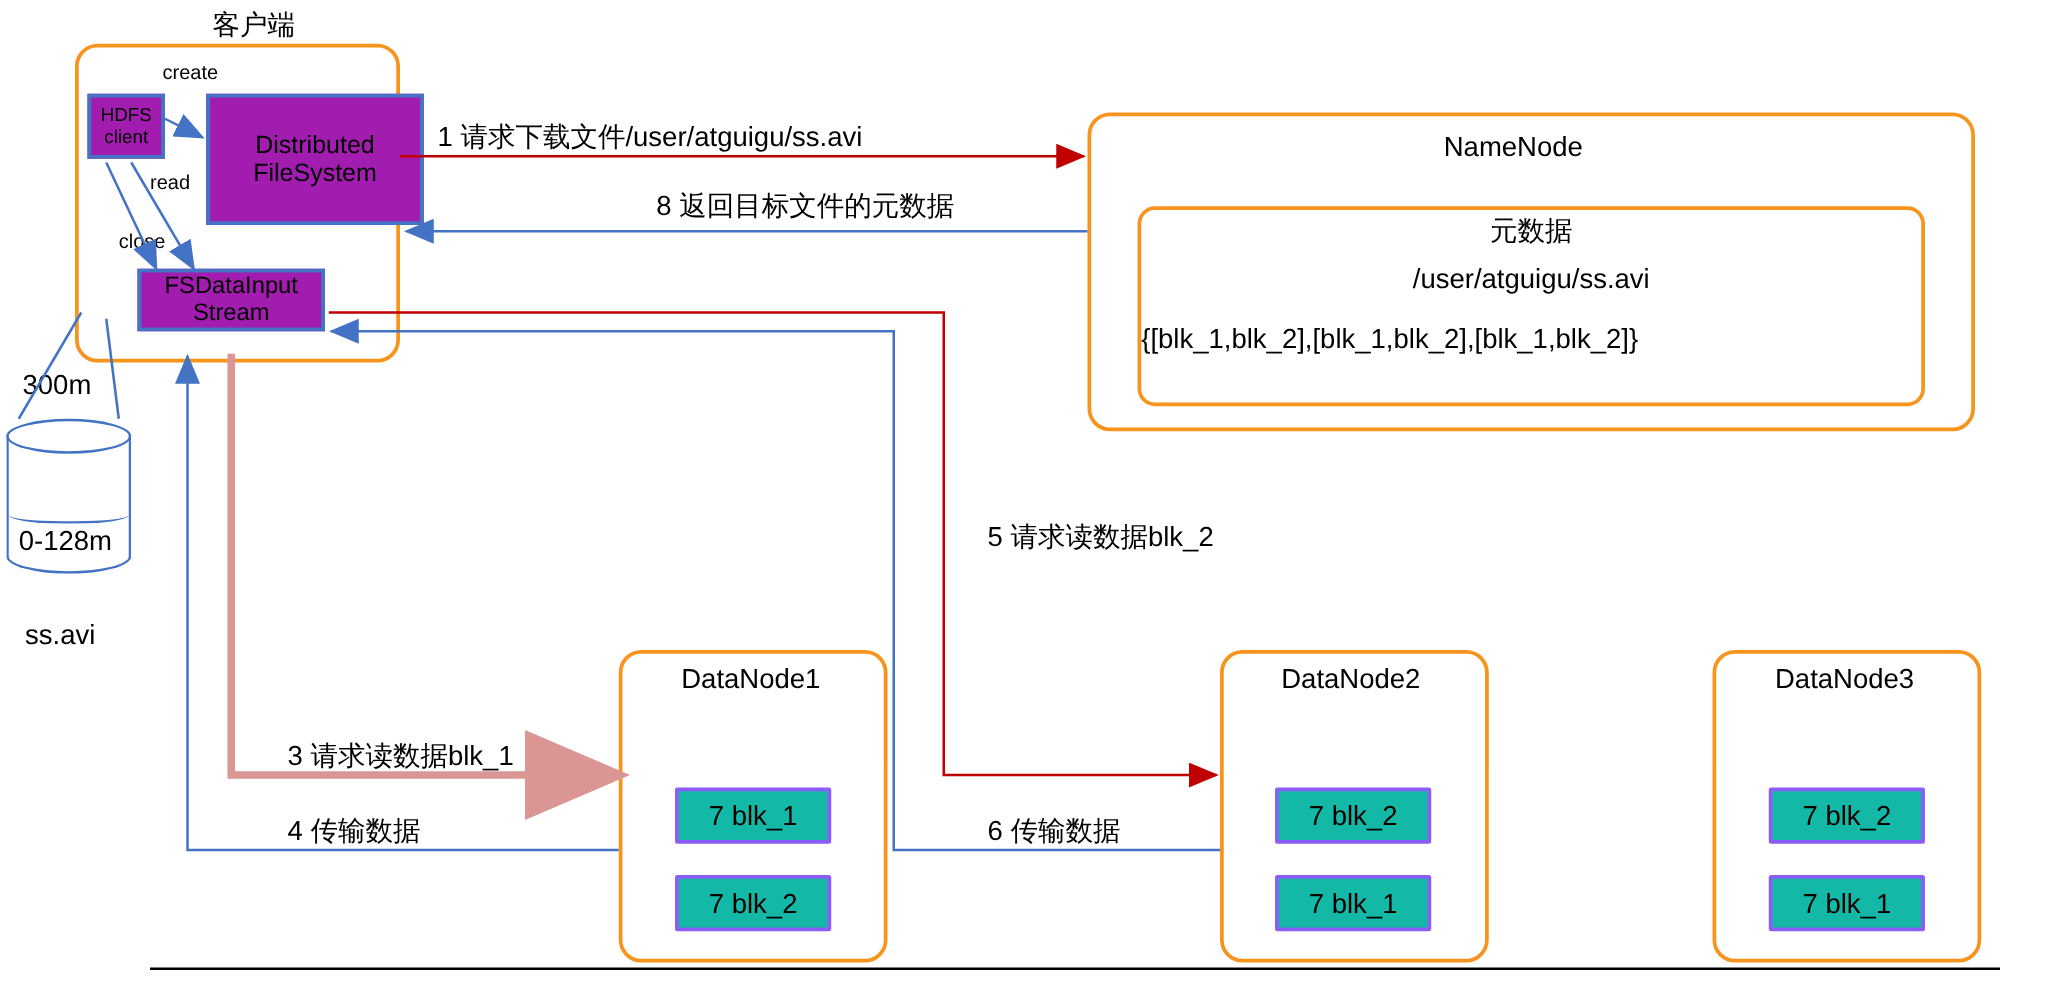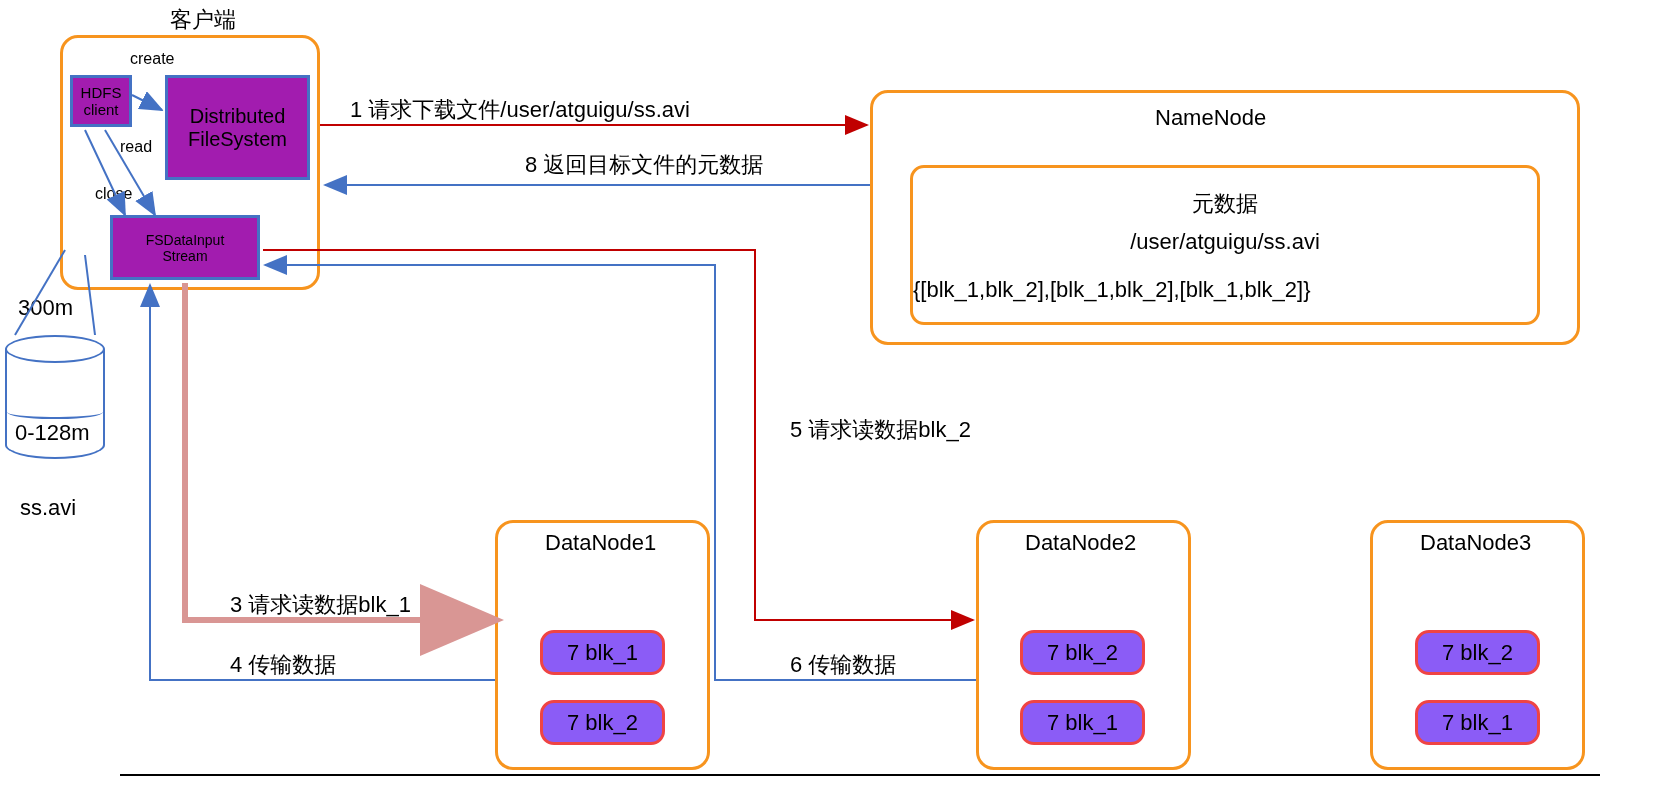--- a/index.html
+++ b/index.html
@@ -1,56 +1,56 @@
 <!DOCTYPE html>
 <html><head>
 <meta charset="utf-8">
 <style>
 *{box-sizing:border-box;margin:0;padding:0}
 body{font-family:Arial,"Microsoft YaHei",sans-serif;background:#fff;width:1655px;height:790px;position:relative;font-size:20px;color:#000}
 .box{position:absolute;border:3px solid #f7941e;border-radius:18px;background:#fff}
 .bluebox{position:absolute;border:3px solid #4472c4;background:#a21caf;text-align:center;display:flex;align-items:center;justify-content:center;font-size:18px}
-.smallbox{position:absolute;border:3px solid #ef4444;border-radius:14px;background:#8b5cf6;text-align:center;display:flex;align-items:center;justify-content:center;font-size:22px}
+.smallbox{position:absolute;border:3px solid #8b5cf6;border-radius:2px;background:#14b8a6;text-align:center;display:flex;align-items:center;justify-content:center;font-size:22px}
 .lbl{position:absolute;font-size:22px;white-space:nowrap}
 .small{font-size:16px}
 svg{position:absolute;top:0;left:0;pointer-events:none}
 .cyl{position:absolute;width:100px;height:130px}
 .cyl .top{width:100px;height:28px;border:2px solid #4472c4;border-radius:50%/50%;background:#fff;position:absolute;top:0}
 .cyl .body{width:100px;height:110px;border:2px solid #4472c4;border-top:none;border-radius:0 0 50px 50px/0 0 14px 14px;position:absolute;top:14px;background:#fff}
 .cyl .mid{width:96px;height:2px;background:#4472c4;position:absolute;top:75px;left:2px;border-radius:0 0 50px 50px/0 0 14px 14px}
 </style>
 </head>
 <body>
 
 <div class="lbl" style="left:170px;top:5px">客户端</div>
 <div class="box" style="left:60px;top:35px;width:260px;height:255px"></div>
 
 <div class="bluebox" style="left:70px;top:75px;width:62px;height:52px;white-space:pre-line;font-size:15px">HDFS
 client</div>
-<div class="bluebox" style="left:165px;top:75px;width:145px;height:105px;white-space:pre-line;font-size:20px">Distributed
+<div class="bluebox" style="left:165px;top:75px;width:174px;height:105px;white-space:pre-line;font-size:20px">Distributed
 FileSystem</div>
-<div class="bluebox" style="left:110px;top:215px;width:150px;height:65px;white-space:pre-line;font-size:14px">FSDataInput
+<div class="bluebox" style="left:110px;top:215px;width:150px;height:50px;white-space:pre-line;font-size:19px">FSDataInput
 Stream</div>
 
 <div class="lbl small" style="left:130px;top:50px">create</div>
 <div class="lbl small" style="left:120px;top:138px">read</div>
 <div class="lbl small" style="left:95px;top:185px">close</div>
 
 <div class="lbl" style="left:18px;top:295px">300m</div>
 <div class="cyl" style="left:5px;top:335px">
   <div class="body"></div>
   <div class="top"></div>
   <div class="mid" style="border-radius:50px/8px;height:14px;background:none;border-bottom:2px solid #4472c4;top:70px"></div>
 </div>
 <div class="lbl" style="left:15px;top:420px">0-128m</div>
 <div class="lbl" style="left:20px;top:495px">ss.avi</div>
 
 <div class="box" style="left:870px;top:90px;width:710px;height:255px"></div>
 <div class="lbl" style="left:1155px;top:105px">NameNode</div>
-<div class="box" style="left:910px;top:165px;width:630px;height:160px;border-radius:14px;text-align:center;padding-top:21px">
+<div class="box" style="left:910px;top:165px;width:630px;height:160px;border-radius:14px;text-align:center;padding-top:2px">
   <div style="text-align:center;font-size:22px;margin-bottom:10px">元数据</div>
   <div style="text-align:center;font-size:22px;margin-bottom:22px">/user/atguigu/ss.avi</div>
   <div style="text-align:left;font-size:22px">{[blk_1,blk_2],[blk_1,blk_2],[blk_1,blk_2]}</div>
 </div>
 
 <div class="box" style="left:495px;top:520px;width:215px;height:250px"></div>
 <div class="lbl" style="left:545px;top:530px">DataNode1</div>
 <div class="smallbox" style="left:540px;top:630px;width:125px;height:45px">7 blk_1</div>
 <div class="smallbox" style="left:540px;top:700px;width:125px;height:45px">7 blk_2</div>
 

